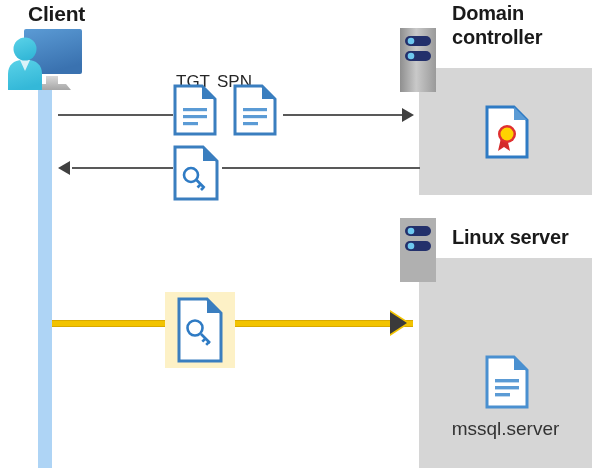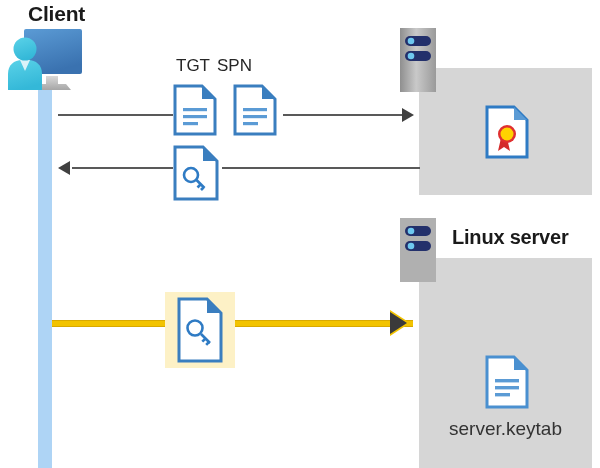--- a/index.html
+++ b/index.html
@@ -50,38 +50,43 @@
   .ah-right-y{border-top:11px solid transparent;border-bottom:11px solid transparent;border-left:17px solid #3a3a3a;}
   .ah-right-y-outline{border-top:13px solid transparent;border-bottom:13px solid transparent;border-left:20px solid #f2c300;}
 
   
   .doc{position:absolute;}
 
   
   .doclabel{
     position:absolute;font-size:17px;color:#262626;
     font-family:"Liberation Sans", sans-serif;
+    margin-top:16px;
   }
 
   
   #key-highlight{position:absolute;left:165px;top:292px;width:70px;height:76px;background:#fdf1c6;}
 
   
   #keytab-label{
     position:absolute;left:419px;top:418px;width:173px;text-align:center;
     font-size:19px;color:#333;
   }
 </style>
 </head>
 <body>
 
 <div id="stage">
 
   <div class="title" id="client-title">Client</div>
 
+  <div class="title" id="dc-title">
+    <div>Domain</div>
+    <div>controller</div>
+  </div>
 
   <div class="title" id="linux-title">Linux server</div>
 
   <div class="panel" id="dc-panel"></div>
   <div class="panel" id="linux-panel"></div>
 
   <div id="lifeline"></div>
 
   <div id="client-icon">
     <svg width="92" height="70" viewBox="0 0 92 70">
@@ -217,15 +222,15 @@
   <div class="doc" style="left:485px;top:355px;">
     <svg width="44" height="54" viewBox="0 0 44 54">
       <path d="M2 2 h27 l13 13 v37 h-40 z" fill="#ffffff" stroke="#4a90d0" stroke-width="3"></path>
       <path d="M29 2 l13 13 h-13 z" fill="#4a90d0"></path>
       <rect x="10" y="24" width="24" height="3.4" fill="#5b9bd5"></rect>
       <rect x="10" y="31" width="24" height="3.4" fill="#5b9bd5"></rect>
       <rect x="10" y="38" width="15" height="3.4" fill="#5b9bd5"></rect>
     </svg>
   </div>
 
-  <div id="keytab-label">server.keytab</div>
+  <div id="keytab-label">mssql.server</div>
 
 </div>
 
 </body></html>

